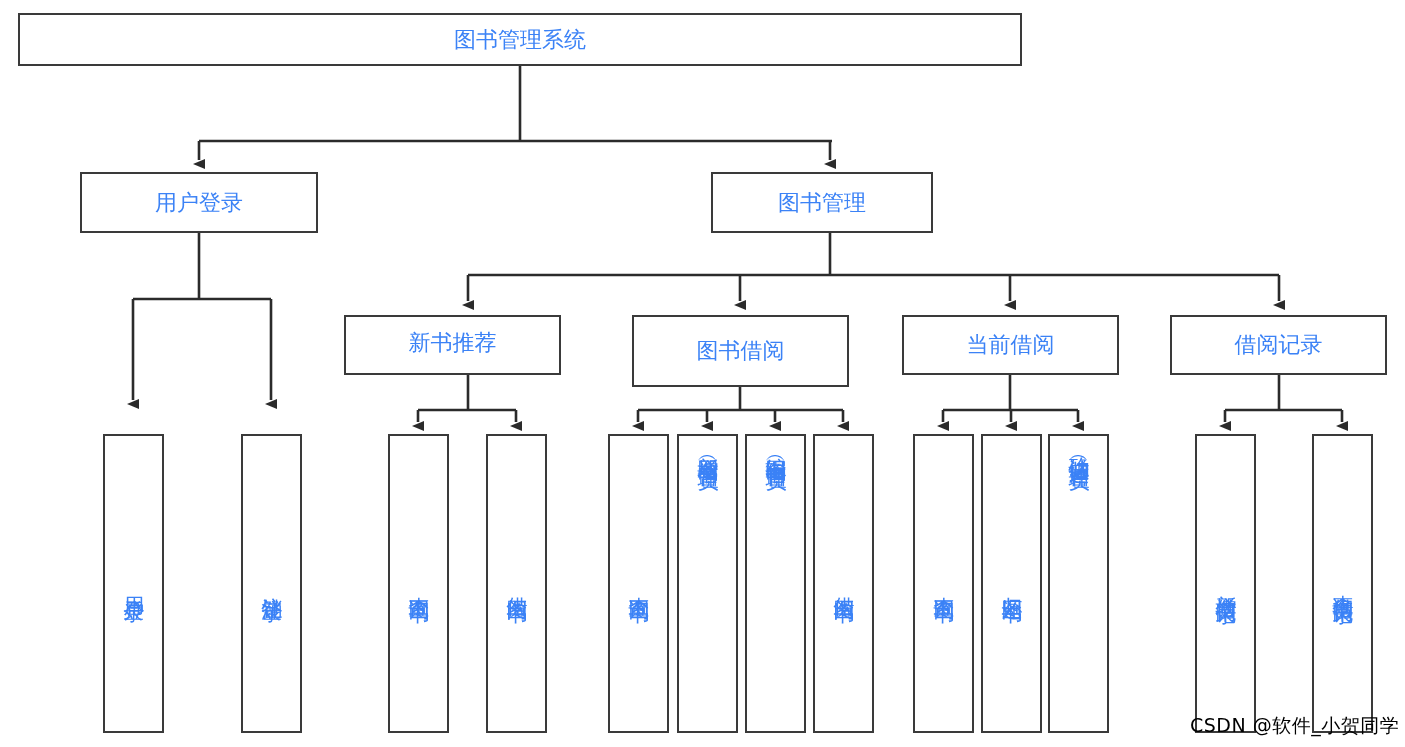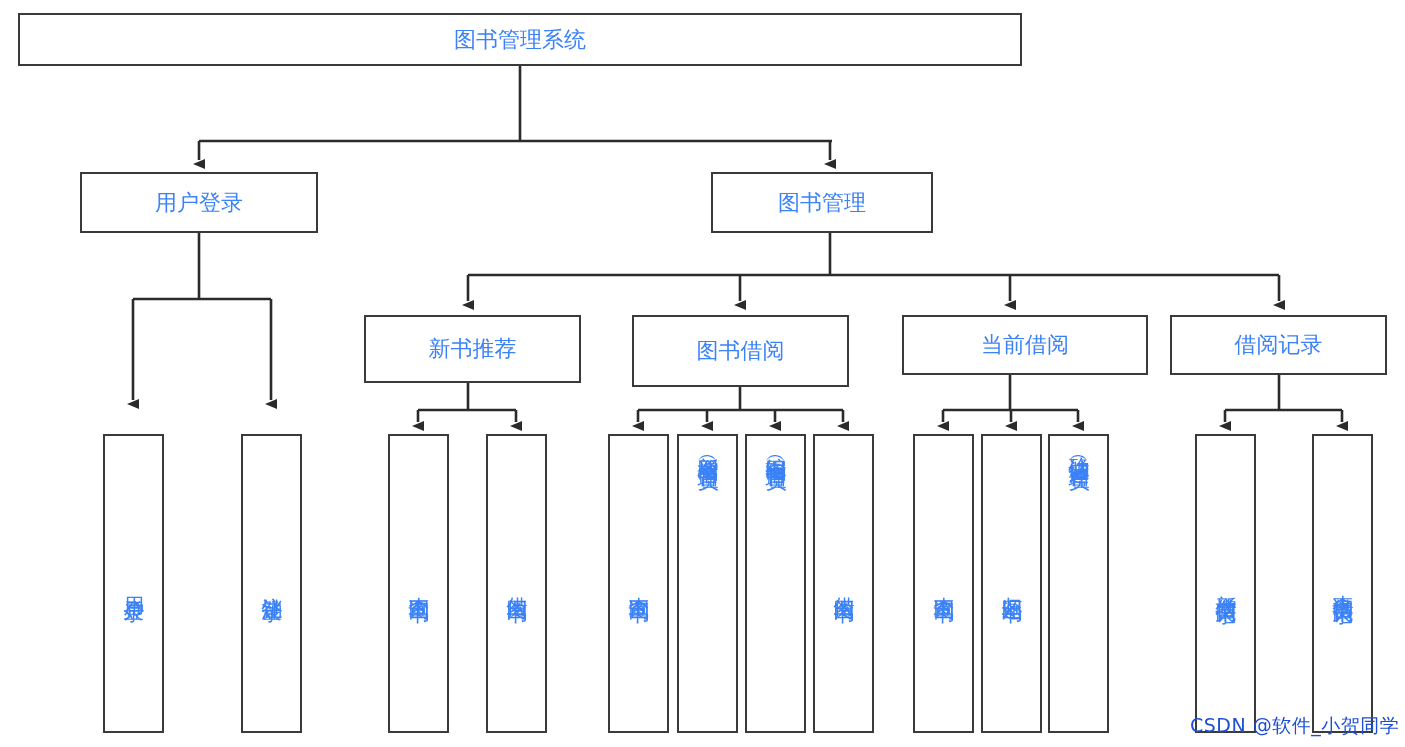--- a/index.html
+++ b/index.html
@@ -60,21 +60,21 @@
     letter-spacing: 2px;
     line-height: 1;
     white-space: nowrap;
   }
   .v-node.v-center {
     align-items: center;
     padding-top: 0;
   }
   .watermark {
     position: absolute;
-    color: #1d4ed8;
+    color: #000000;
     font-size: 19px;
     white-space: nowrap;
     letter-spacing: 0.5px;
   }
 </style>
 </head>
 <body>
 
 <div id="canvas">
 
@@ -132,27 +132,27 @@
     <span class="node-label">图书管理系统</span>
   </div>
 
   <div class="node h-node" style="left:80px; top:172px; width:238px; height:61px;">
     <span class="node-label">用户登录</span>
   </div>
   <div class="node h-node" style="left:711px; top:172px; width:222px; height:61px;">
     <span class="node-label">图书管理</span>
   </div>
 
-  <div class="node h-node" style="left:364px; top:315px; width:217px; height:68px;">
+  <div class="node h-node" style="left:344px; top:315px; width:217px; height:60px;font-family:Liberation Mono, monospace;">
     <span class="node-label">新书推荐</span>
   </div>
   <div class="node h-node" style="left:632px; top:315px; width:217px; height:72px;">
     <span class="node-label">图书借阅</span>
   </div>
-  <div class="node h-node" style="left:902px; top:315px; width:246px; height:60px;">
+  <div class="node h-node" style="left:902px; top:315px; width:217px; height:60px;">
     <span class="node-label">当前借阅</span>
   </div>
   <div class="node h-node" style="left:1170px; top:315px; width:217px; height:60px;">
     <span class="node-label">借阅记录</span>
   </div>
 
   <div class="node v-node v-center" style="left:103px; top:434px; width:61px; height:299px;">
     <span class="node-label">用户登录</span>
   </div>
   <div class="node v-node v-center" style="left:241px; top:434px; width:61px; height:299px;">

